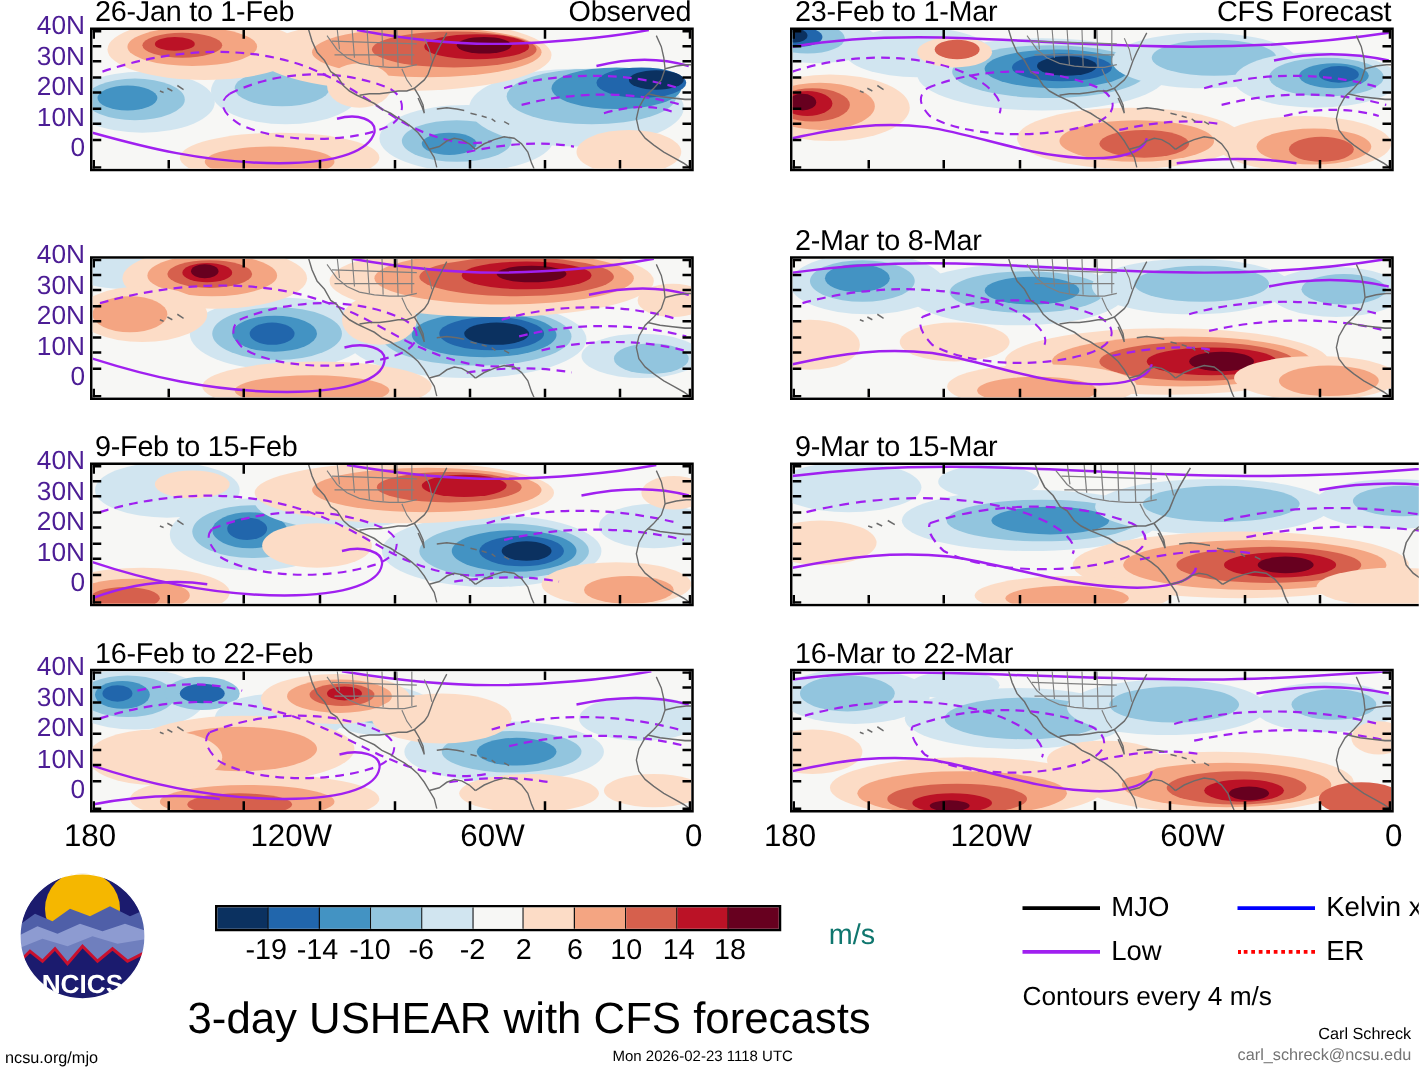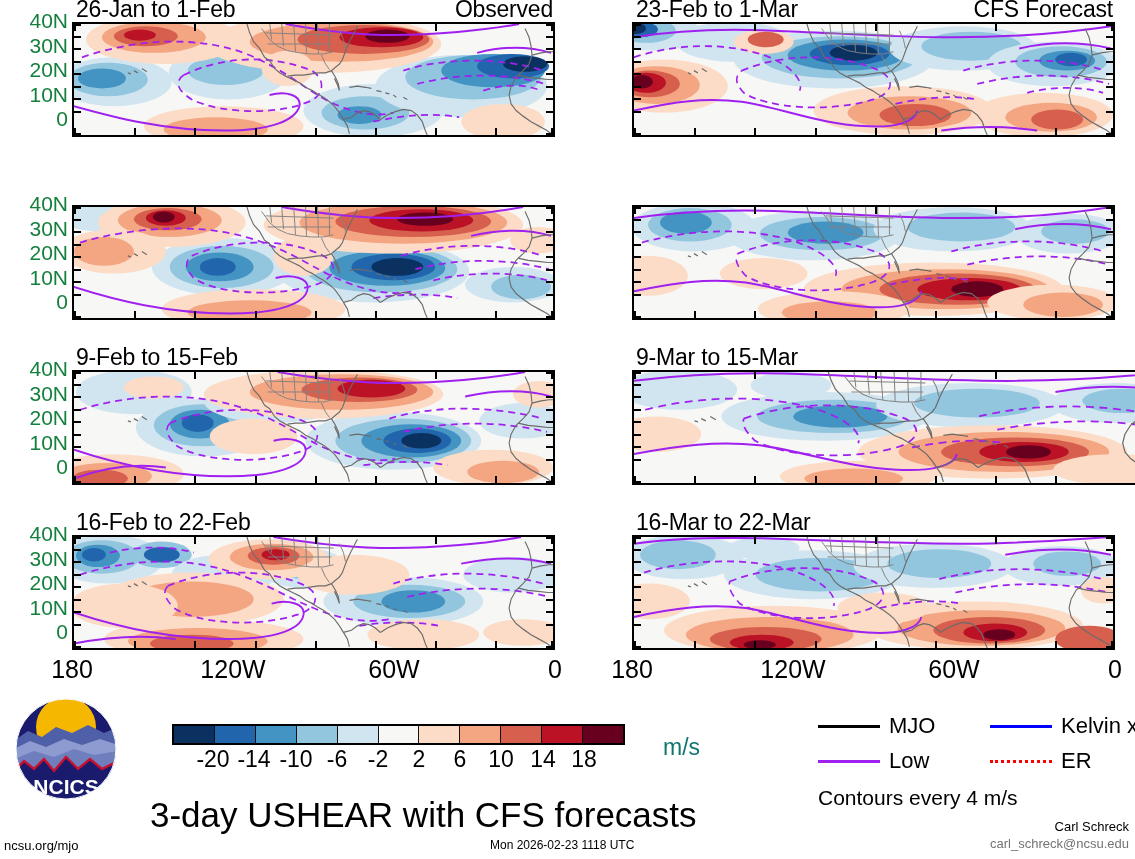--- a/index.html
+++ b/index.html
@@ -46,21 +46,21 @@
   .field svg { display: block; width: 100%; height: 100%; }
 
   
   .ylabs {
     position: absolute;
     left: -66px; top: -12px;
     width: 62px;
     text-align: right;
     font-size: 21px;
     line-height: 1;
-    color: #15803d;
+    color: #4c1d95;
   }
   .ylabs div { height: 24.5px; }
 
   
   .ticks { position: absolute; inset: 0; pointer-events: none; }
   .tick-l, .tick-r {
     position: absolute; width: 7px; height: 2px; background: #000;
   }
   .tick-l { left: 0; }
   .tick-r { right: 0; }
@@ -461,20 +461,21 @@
         <div class="tick-t" style="left:0"></div>
           <div class="tick-t" style="left:120px"></div>
         <div class="tick-t" style="left:241px"></div>
           <div class="tick-t" style="left:361px"></div>
         <div class="tick-t" style="right:0"></div>
       </div>
     </div>
   </div>
 
   <div class="panel" style="left:632px; top:205px; width:483px; height:115px;">
+    <div class="panel-title">2-Mar to 8-Mar</div>
     <div class="map">
       <div class="field">
         <svg viewBox="0 0 480 100" preserveAspectRatio="none">
           <rect width="480" height="100" fill="#f7f7f5"></rect>
           <ellipse cx="60" cy="18" rx="62" ry="22" fill="#d1e5f0"></ellipse>
           <ellipse cx="56" cy="16" rx="42" ry="15" fill="#92c5de"></ellipse>
           <ellipse cx="52" cy="14" rx="26" ry="10" fill="#4393c3"></ellipse>
           <ellipse cx="180" cy="26" rx="86" ry="22" fill="#d1e5f0"></ellipse>
           <ellipse cx="188" cy="24" rx="62" ry="15" fill="#92c5de"></ellipse>
           <ellipse cx="192" cy="23" rx="38" ry="10" fill="#4393c3"></ellipse>
@@ -907,21 +908,21 @@
     <div class="sw" style="background:#92c5de"></div>
     <div class="sw" style="background:#d1e5f0"></div>
     <div class="sw" style="background:#f7f7f5"></div>
     <div class="sw" style="background:#fcdcc6"></div>
     <div class="sw" style="background:#f4a582"></div>
     <div class="sw" style="background:#d6604d"></div>
     <div class="sw" style="background:#bb1226"></div>
     <div class="sw" style="background:#67001f"></div>
   </div>
   <div id="cbar-labels">
-    <span style="left:41px">-20</span>
+    <span style="left:41px">-19</span>
     <span style="left:82px">-14</span>
     <span style="left:124px">-10</span>
     <span style="left:165px">-6</span>
     <span style="left:206px">-2</span>
     <span style="left:247px">2</span>
     <span style="left:288px">6</span>
     <span style="left:329px">10</span>
     <span style="left:371px">14</span>
     <span style="left:412px">18</span>
   </div>

